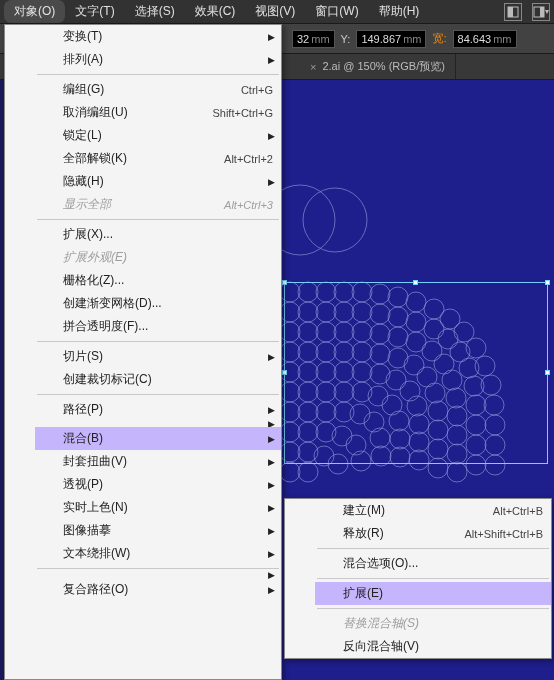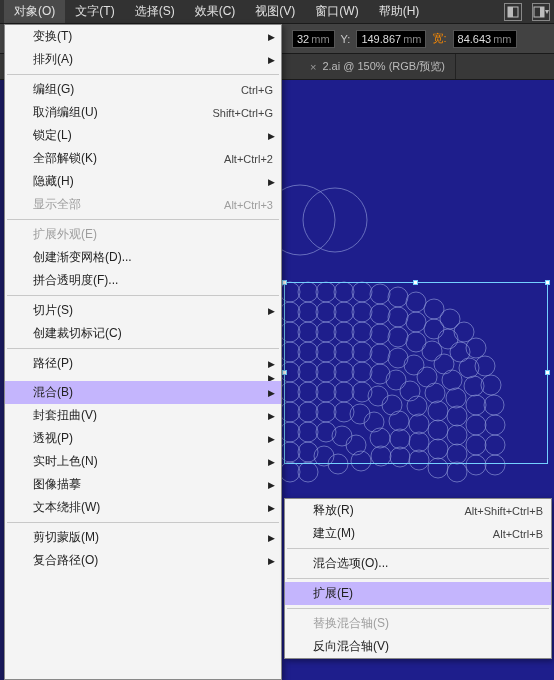--- a/index.html
+++ b/index.html
@@ -17,20 +17,21 @@
       background: #323232;
       height: 24px;
       display: flex;
       align-items: center;
       padding: 0 4px;
       border-bottom: 1px solid #1a1a1a;
     }
     .menu-item {
       padding: 3px 10px;
       cursor: pointer;
+      border-radius: 7px;
     }
     .menu-item.active { background: #4a4a4a; }
     .menubar-right {
       margin-left: auto;
       display: flex;
       gap: 10px;
       align-items: center;
     }
     .mb-icon {
       width: 18px; height: 18px;
@@ -94,32 +95,33 @@
       position: absolute; width: 5px; height: 5px;
       background: #fff; border: 1px solid #74d0ff;
     }
     .dropdown {
       position: absolute;
       background: #f4f4f4;
       color: #222;
       border: 1px solid #888;
       box-shadow: 2px 2px 6px rgba(0,0,0,0.4);
       font-size: 12px;
+      padding-left: 30px;
     }
     .dropdown.main { top: 24px; left: 4px; width: 278px; height: 656px; }
     .dropdown.sub { top: 498px; left: 284px; width: 268px; }
     .dd-item {
       display: flex;
       align-items: center;
       padding: 3px 8px 3px 28px;
       cursor: pointer;
       position: relative;
     }
     .dd-item.hover { background: #c4b5fd; }
-    .dd-item.disabled { color: #9e9e9e; }
+    .dd-item.disabled { color: #9e9e9e; font-style: italic; }
     .dd-sep { border-top: 1px solid #c8c8c8; margin: 3px 2px; }
     .dd-label { flex: 1; }
     .dd-shortcut { color: #444; font-size: 11px; margin-left: 20px; }
     .dd-item.disabled .dd-shortcut { color: #9e9e9e; }
     .dd-arrow { position: absolute; right: 6px; font-size: 9px; }
     svg.circles { position: absolute; top: 0; left: 0; }
   </style>
 </head>
 <body>
 
@@ -316,24 +318,30 @@
     </div>
   <div class="dd-item">
       <span class="dd-label">隐藏(H)</span>
       <span class="dd-arrow">▶</span>
     </div>
   <div class="dd-item disabled">
       <span class="dd-label">显示全部</span>
       <span class="dd-shortcut">Alt+Ctrl+3</span>
     </div>
   <div class="dd-sep"></div>
+  <div class="dd-item">
+      <span class="dd-label">扩展(X)...</span>
+    </div>
   <div class="dd-item disabled">
       <span class="dd-label">扩展外观(E)</span>
     </div>
   <div class="dd-item">
+      <span class="dd-label">栅格化(Z)...</span>
+    </div>
+  <div class="dd-item">
       <span class="dd-label">创建渐变网格(D)...</span>
     </div>
   <div class="dd-item">
       <span class="dd-label">拼合透明度(F)...</span>
     </div>
   <div class="dd-sep"></div>
   <div class="dd-item">
       <span class="dd-label">切片(S)</span>
       <span class="dd-arrow">▶</span>
     </div>
@@ -367,38 +375,37 @@
   <div class="dd-item">
       <span class="dd-label">图像描摹</span>
       <span class="dd-arrow">▶</span>
     </div>
   <div class="dd-item">
       <span class="dd-label">文本绕排(W)</span>
       <span class="dd-arrow">▶</span>
     </div>
   <div class="dd-sep"></div>
   <div class="dd-item">
-      <span class="dd-label">剪切蒙版(M)</span>
       <span class="dd-arrow">▶</span>
     </div>
   <div class="dd-item">
       <span class="dd-label">复合路径(O)</span>
       <span class="dd-arrow">▶</span>
     </div>
 </div>
 
 <div class="dropdown sub">
+  <div class="dd-item">
+      <span class="dd-label">建立(M)</span>
+      <span class="dd-shortcut">Alt+Ctrl+B</span>
+    </div>
   <div class="dd-item">
       <span class="dd-label">释放(R)</span>
       <span class="dd-shortcut">Alt+Shift+Ctrl+B</span>
     </div>
-  <div class="dd-item">
-      <span class="dd-label">建立(M)</span>
-      <span class="dd-shortcut">Alt+Ctrl+B</span>
-    </div>
   <div class="dd-sep"></div>
   <div class="dd-item">
       <span class="dd-label">混合选项(O)...</span>
     </div>
   <div class="dd-sep"></div>
   <div class="dd-item hover">
       <span class="dd-label">扩展(E)</span>
     </div>
   <div class="dd-sep"></div>
   <div class="dd-item disabled">

